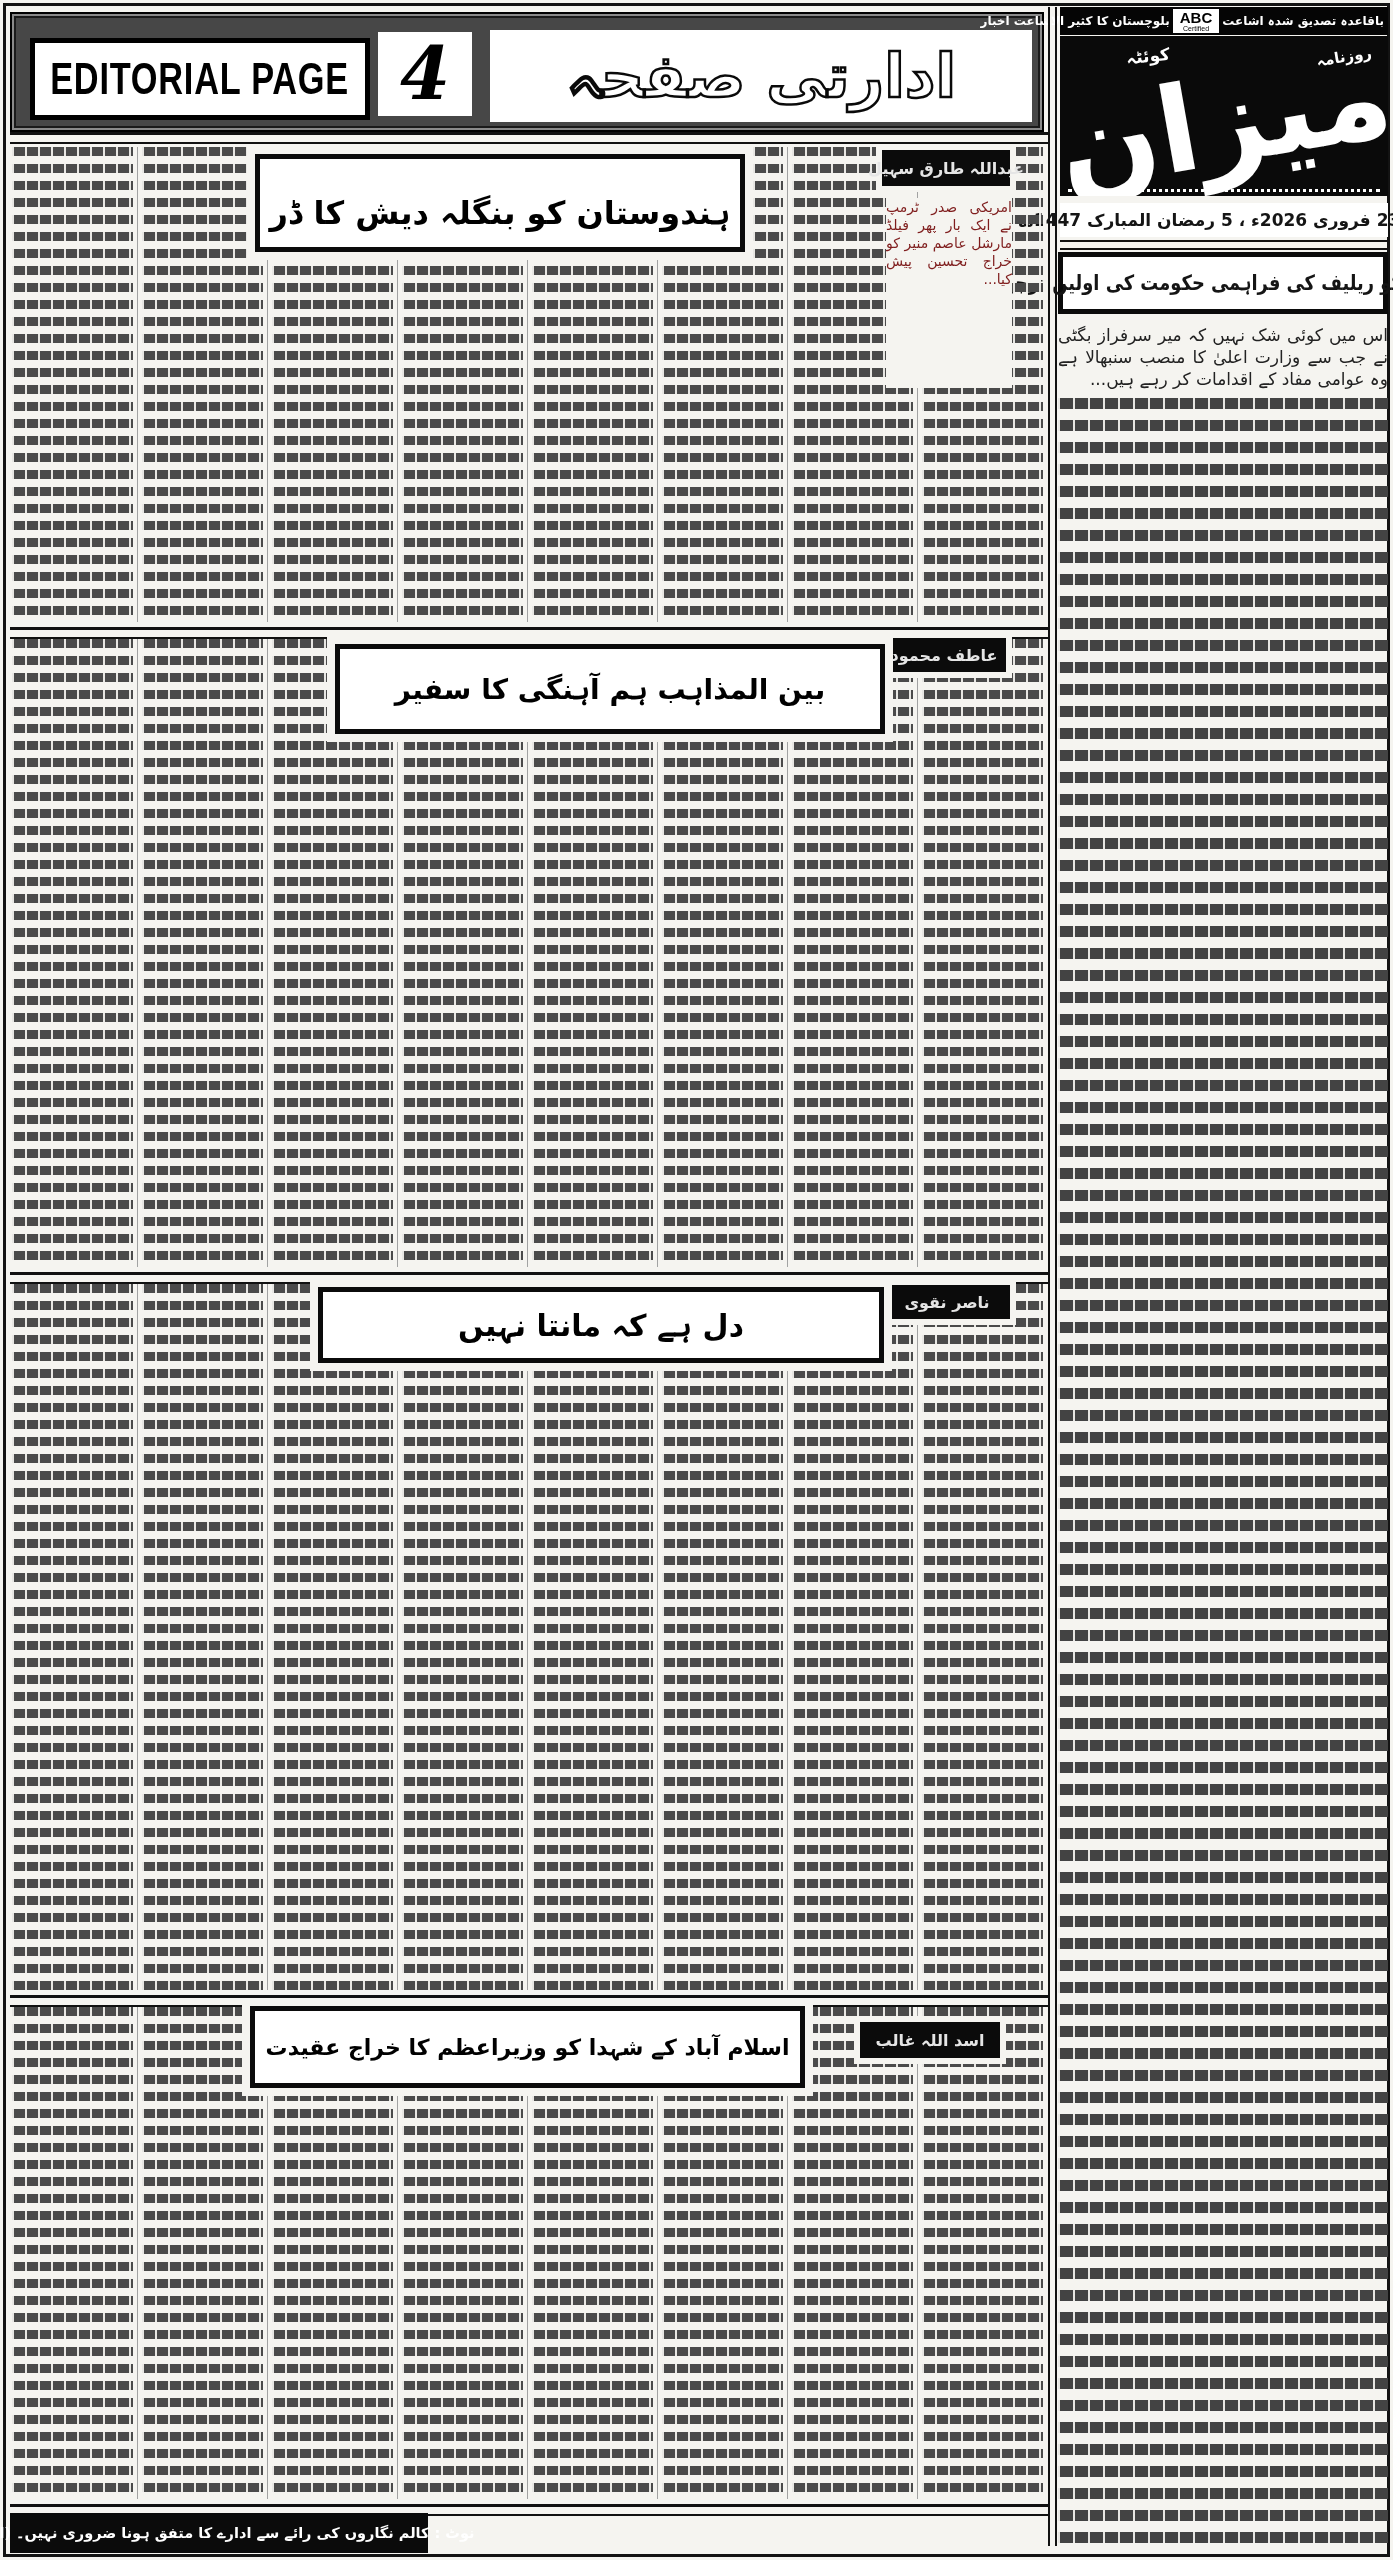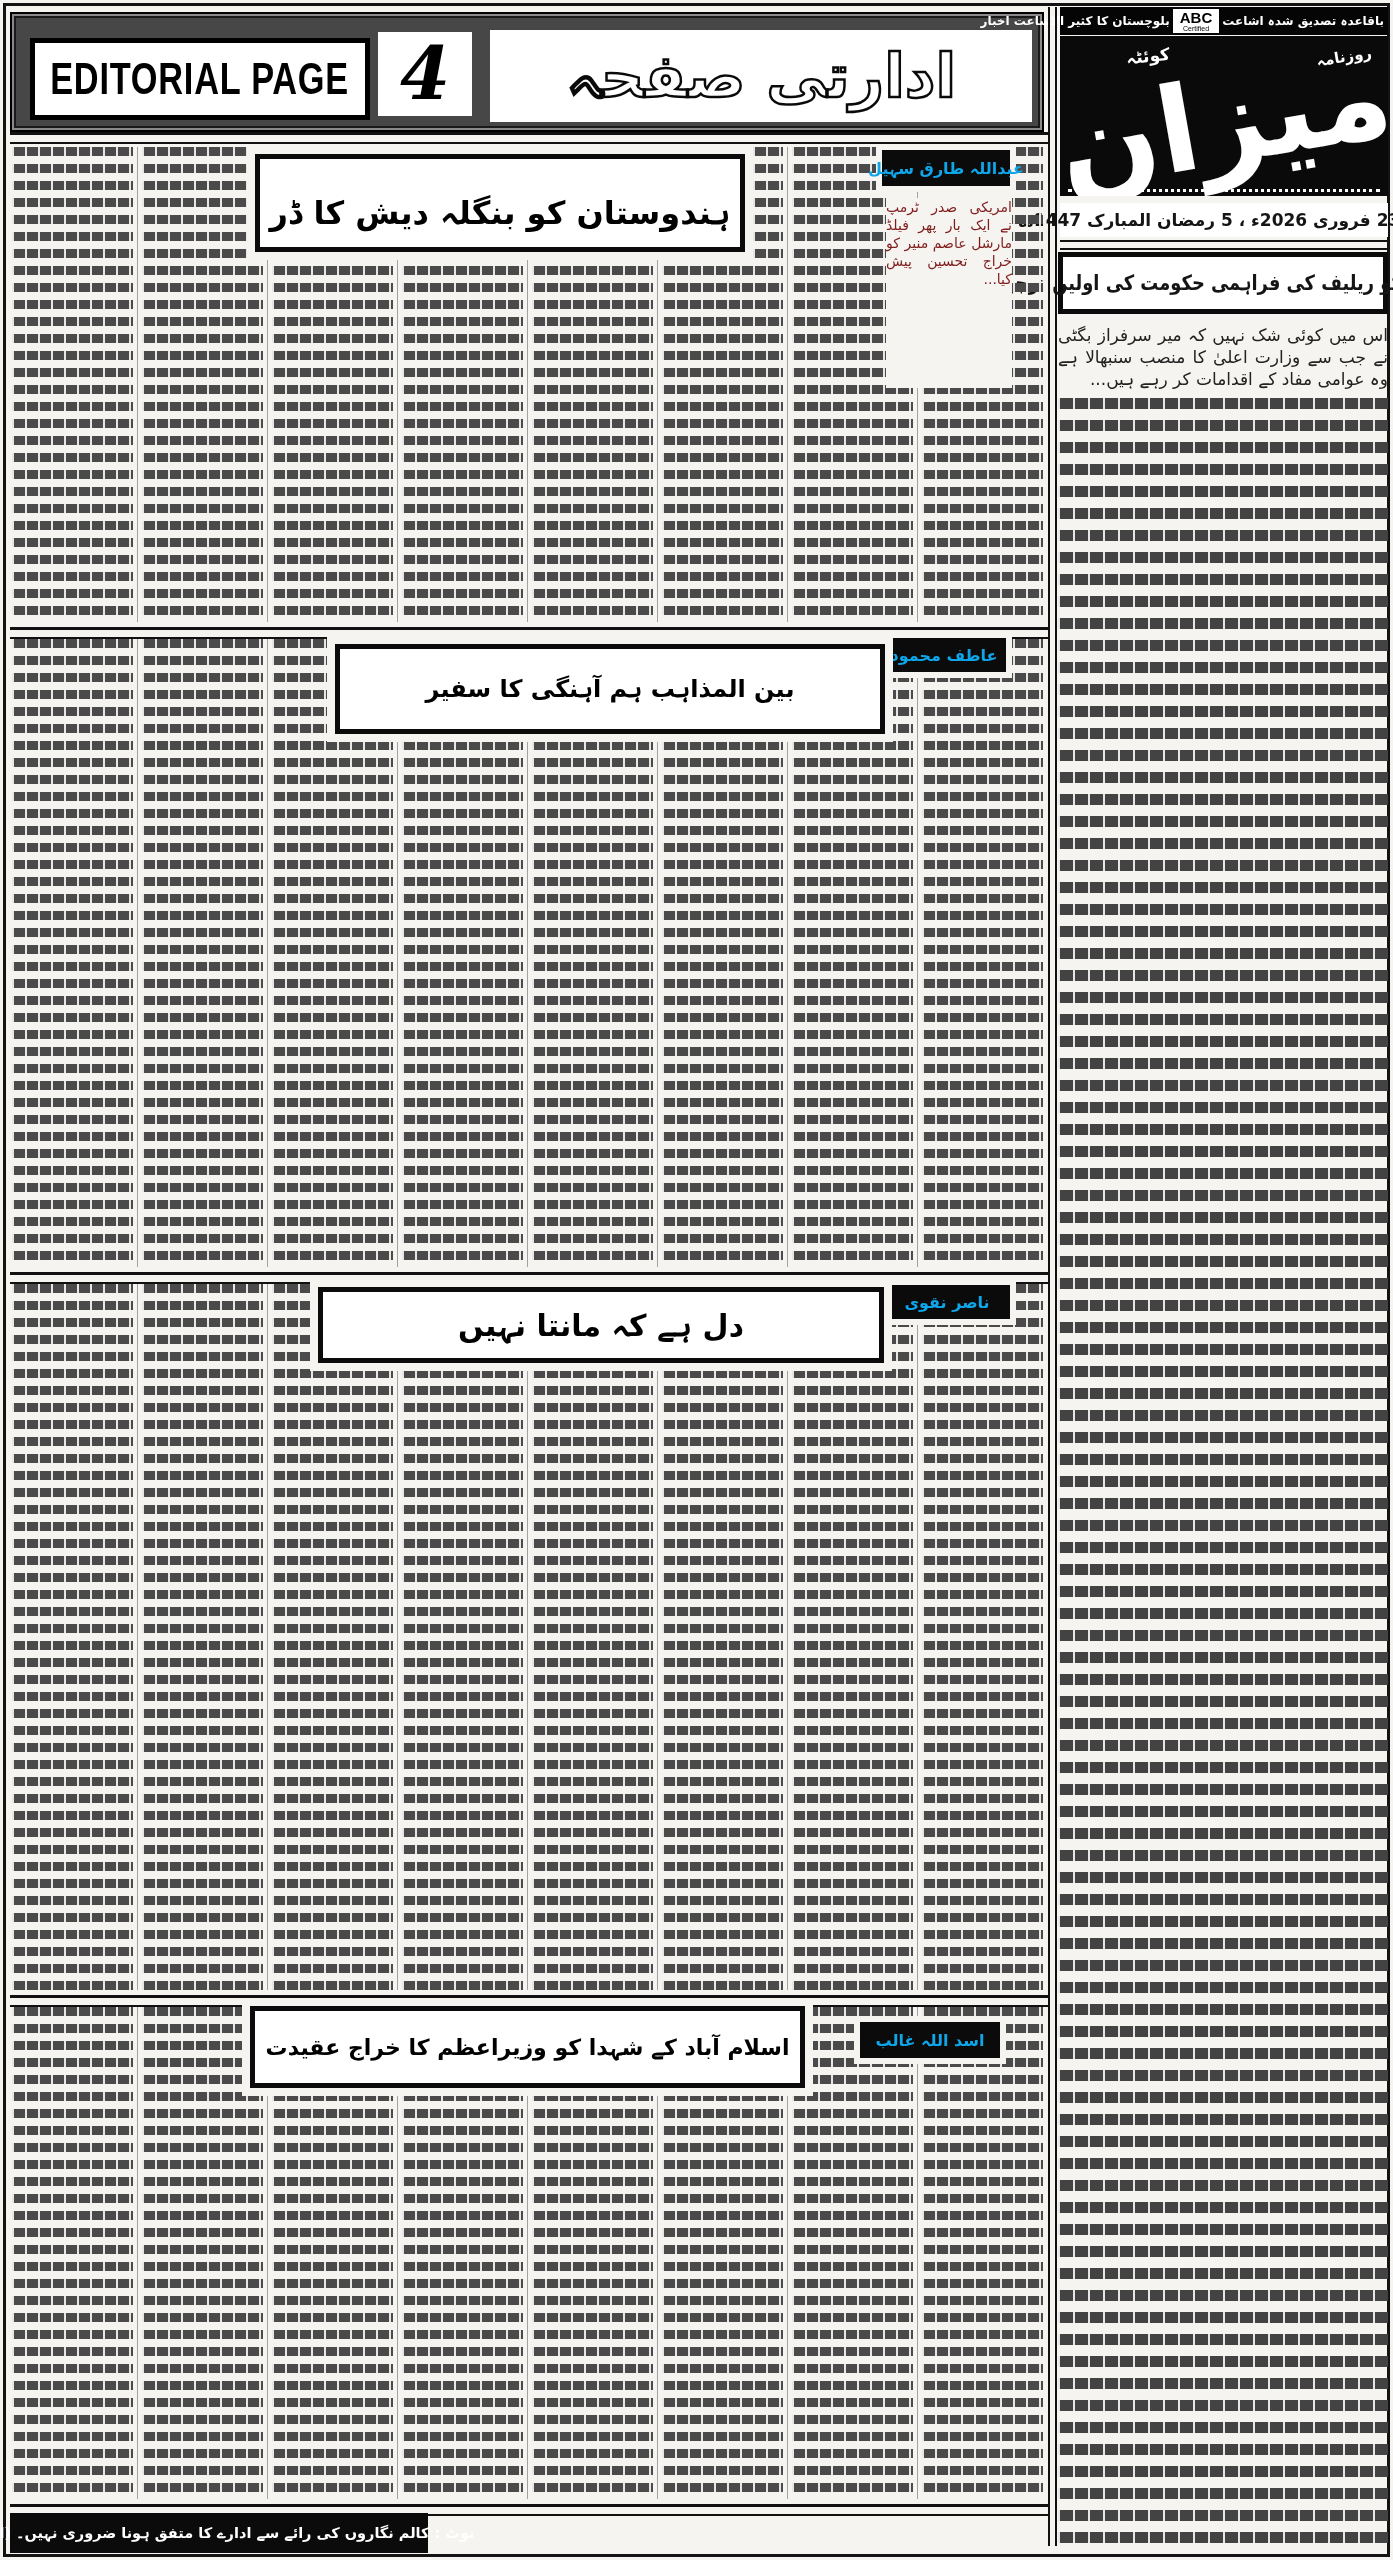--- a/index.html
+++ b/index.html
@@ -56,21 +56,21 @@
     background-image:
       repeating-linear-gradient(90deg, rgba(245,244,240,.92) 0 2px, transparent 2px 13px),
       repeating-linear-gradient(90deg, transparent 0 121px, #f5f4f0 121px 125px, #a2a2a2 125px 126px, #f5f4f0 126px 130px),
       repeating-linear-gradient(180deg, #4a4a4a 0 9px, transparent 9px 17px);}
   .ed-sim{flex:1;margin-top:8px;
     background-image:
       repeating-linear-gradient(90deg, rgba(245,244,240,.92) 0 2px, transparent 2px 15px),
       repeating-linear-gradient(180deg, #434343 0 11px, transparent 11px 22px);}
 
   
-  .byline{position:absolute;background:#0b0b0b;color:#0ea5e9;display:flex;align-items:center;
+  .byline{position:absolute;background:#0b0b0b;color:#e5e5e5;display:flex;align-items:center;
         justify-content:center;direction:rtl;box-shadow:0 0 0 6px #f5f4f0;}
   .byline span{font-size:16px;font-weight:bold;white-space:nowrap;}
   .hbox{position:absolute;background:#fff;border:5px solid #0b0b0b;display:flex;
         align-items:center;justify-content:center;box-shadow:0 0 0 8px #f5f4f0;direction:rtl;}
   .hbox span{font-weight:bold;color:#000;white-space:nowrap;}
   .lead-block{position:absolute;background:#f5f4f0;direction:rtl;text-align:justify;
         color:#7f1d1d;overflow:hidden;}
 
   
   .edcol{position:absolute;left:1058px;top:252px;width:330px;height:2294px;
@@ -146,21 +146,21 @@
     <div class="lead-block" style="left:876px;top:56px;width:126px;height:190px;font-size:14px;line-height:18px;">امریکی صدر ٹرمپ نے ایک بار پھر فیلڈ مارشل عاصم منیر کو خراج تحسین پیش کیا...</div>
   </section>
   <div class="hsep" style="top:627px;"></div>
 
   <section class="band" style="top:634px;height:638px;">
     <div class="textsim"></div>
     <div class="byline" style="left:872px;top:4px;width:124px;height:34px;">
       <span>عاطف محمود</span>
     </div>
     <div class="hbox" style="left:325px;top:10px;width:540px;height:80px;">
-      <span style="font-size:24px;">بین المذاہب ہم آہنگی کا سفیر</span>
+      <span style="font-size:28px;">بین المذاہب ہم آہنگی کا سفیر</span>
     </div>
   </section>
   <div class="hsep" style="top:1272px;"></div>
 
   <section class="band" style="top:1279px;height:716px;">
     <div class="textsim"></div>
     <div class="byline" style="left:874px;top:6px;width:126px;height:34px;">
       <span>ناصر نقوی</span>
     </div>
     <div class="hbox" style="left:308px;top:8px;width:556px;height:66px;">

